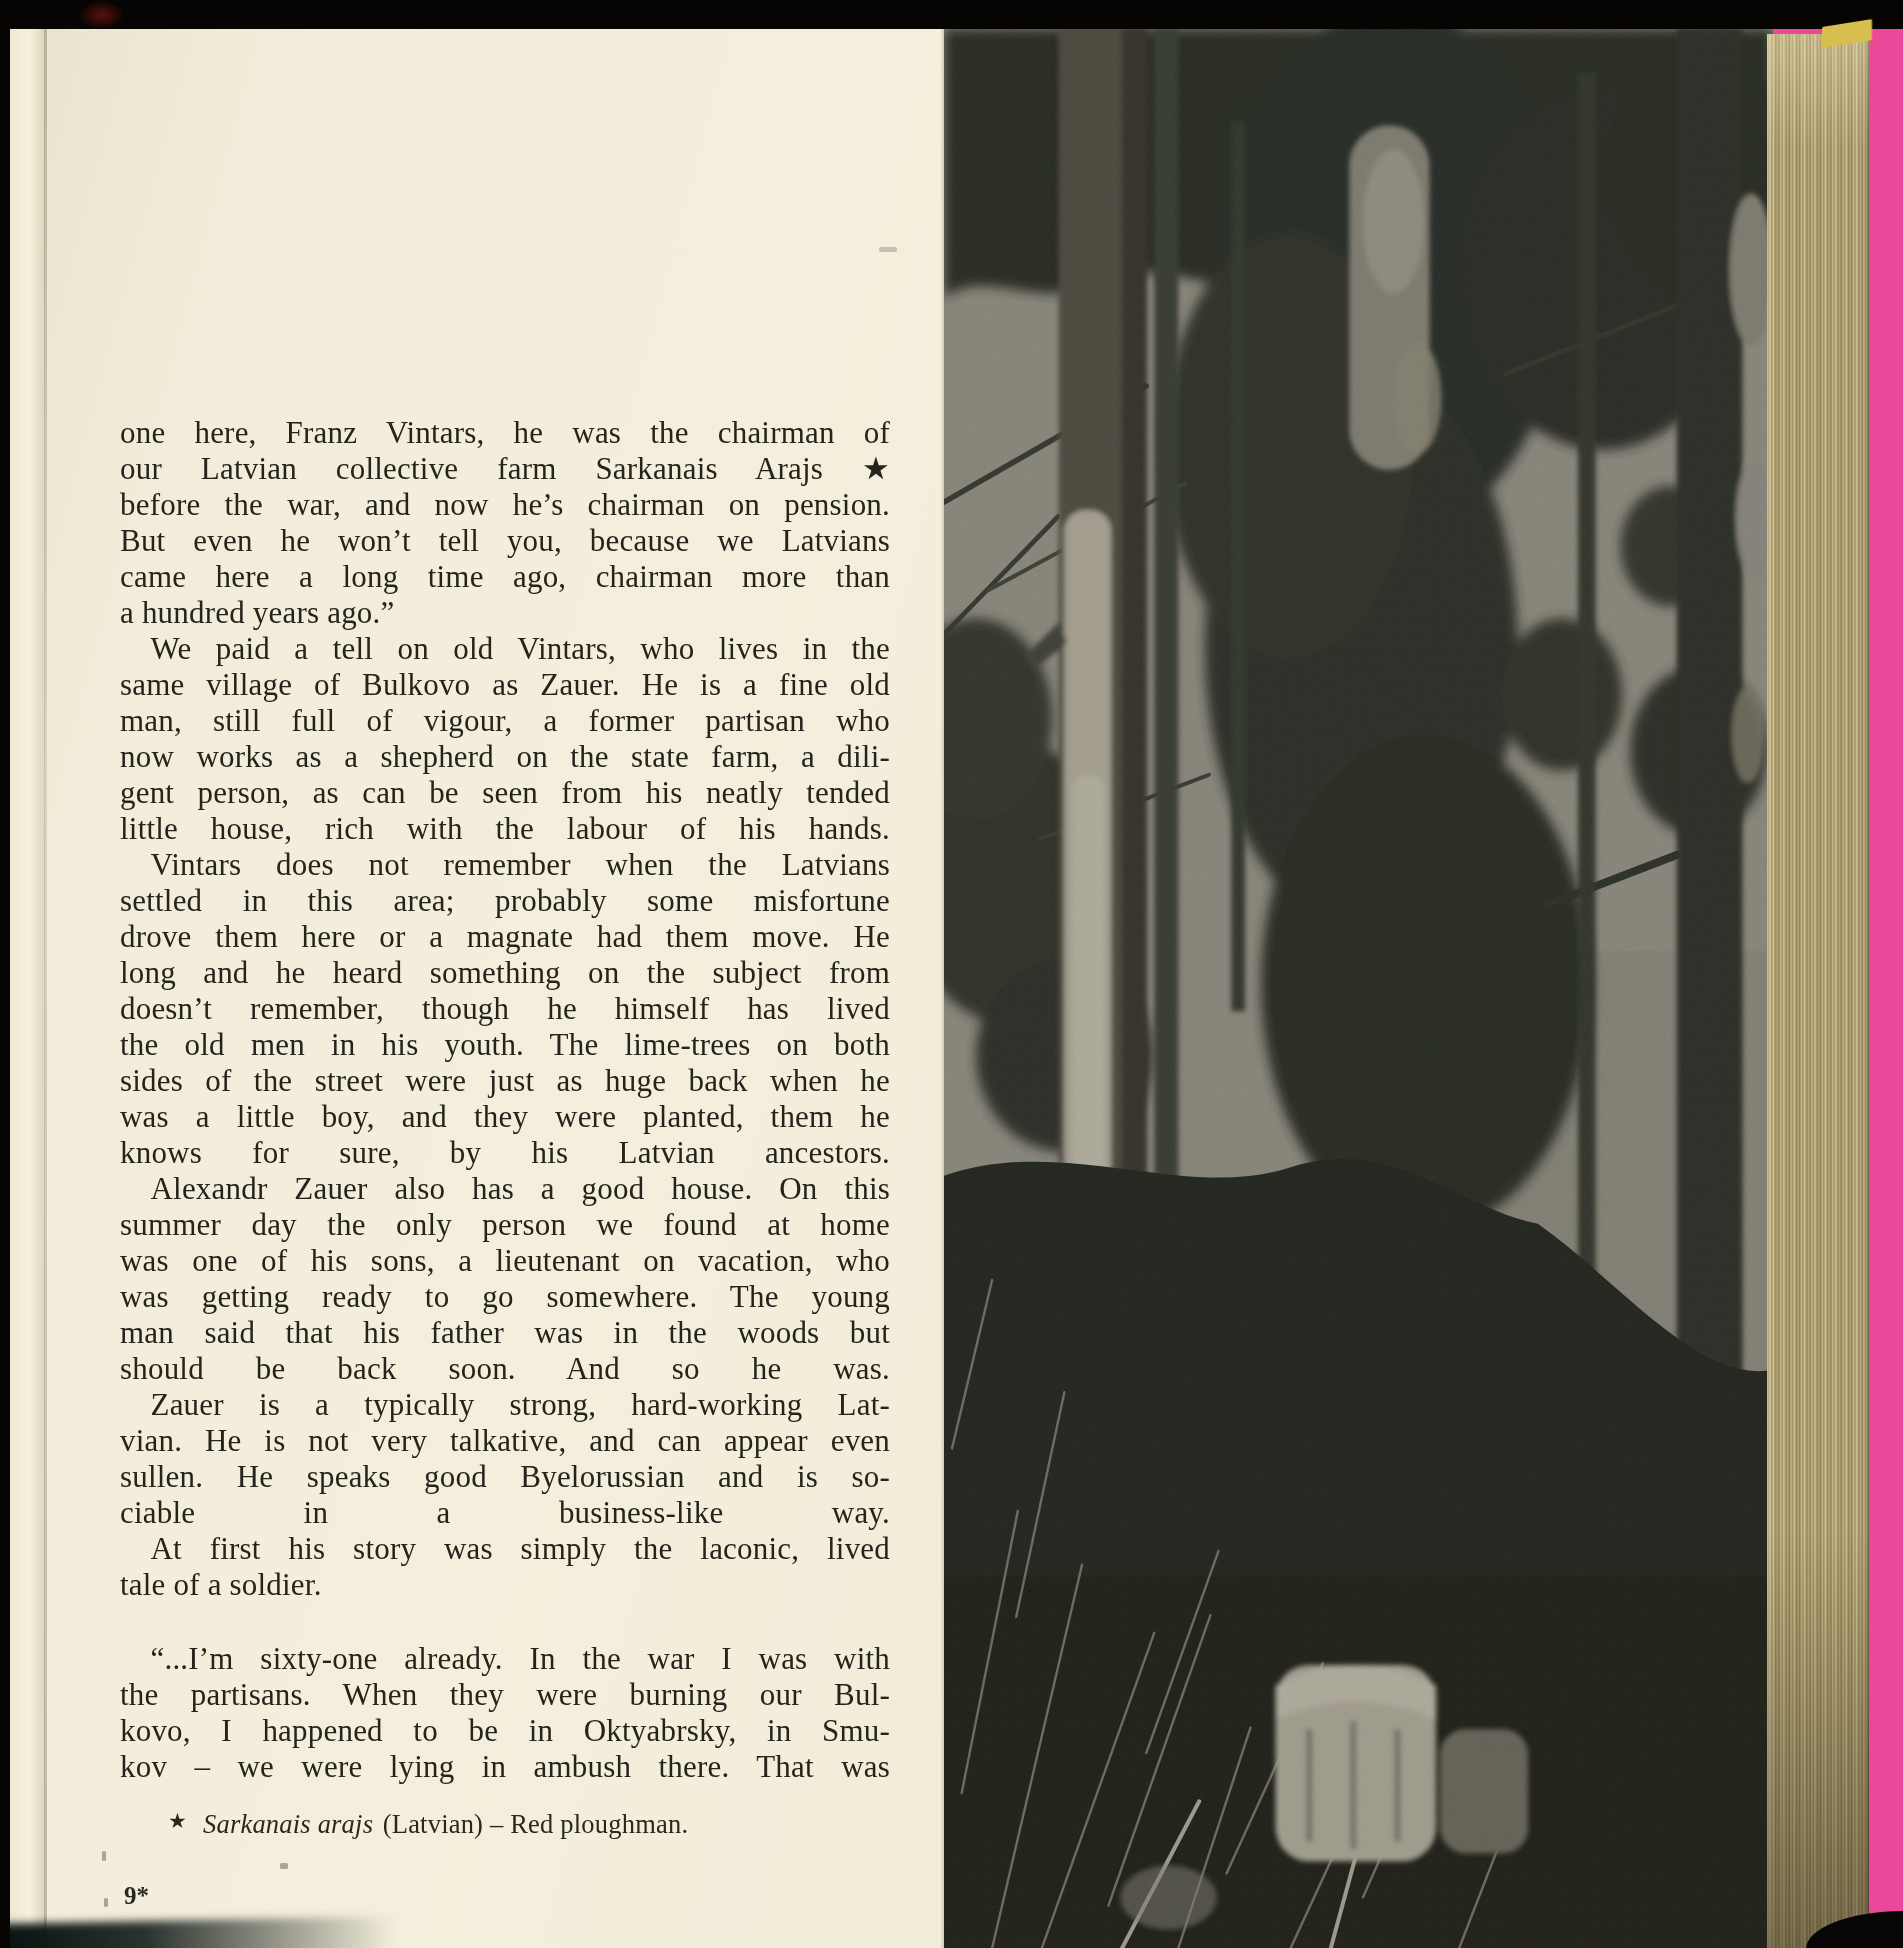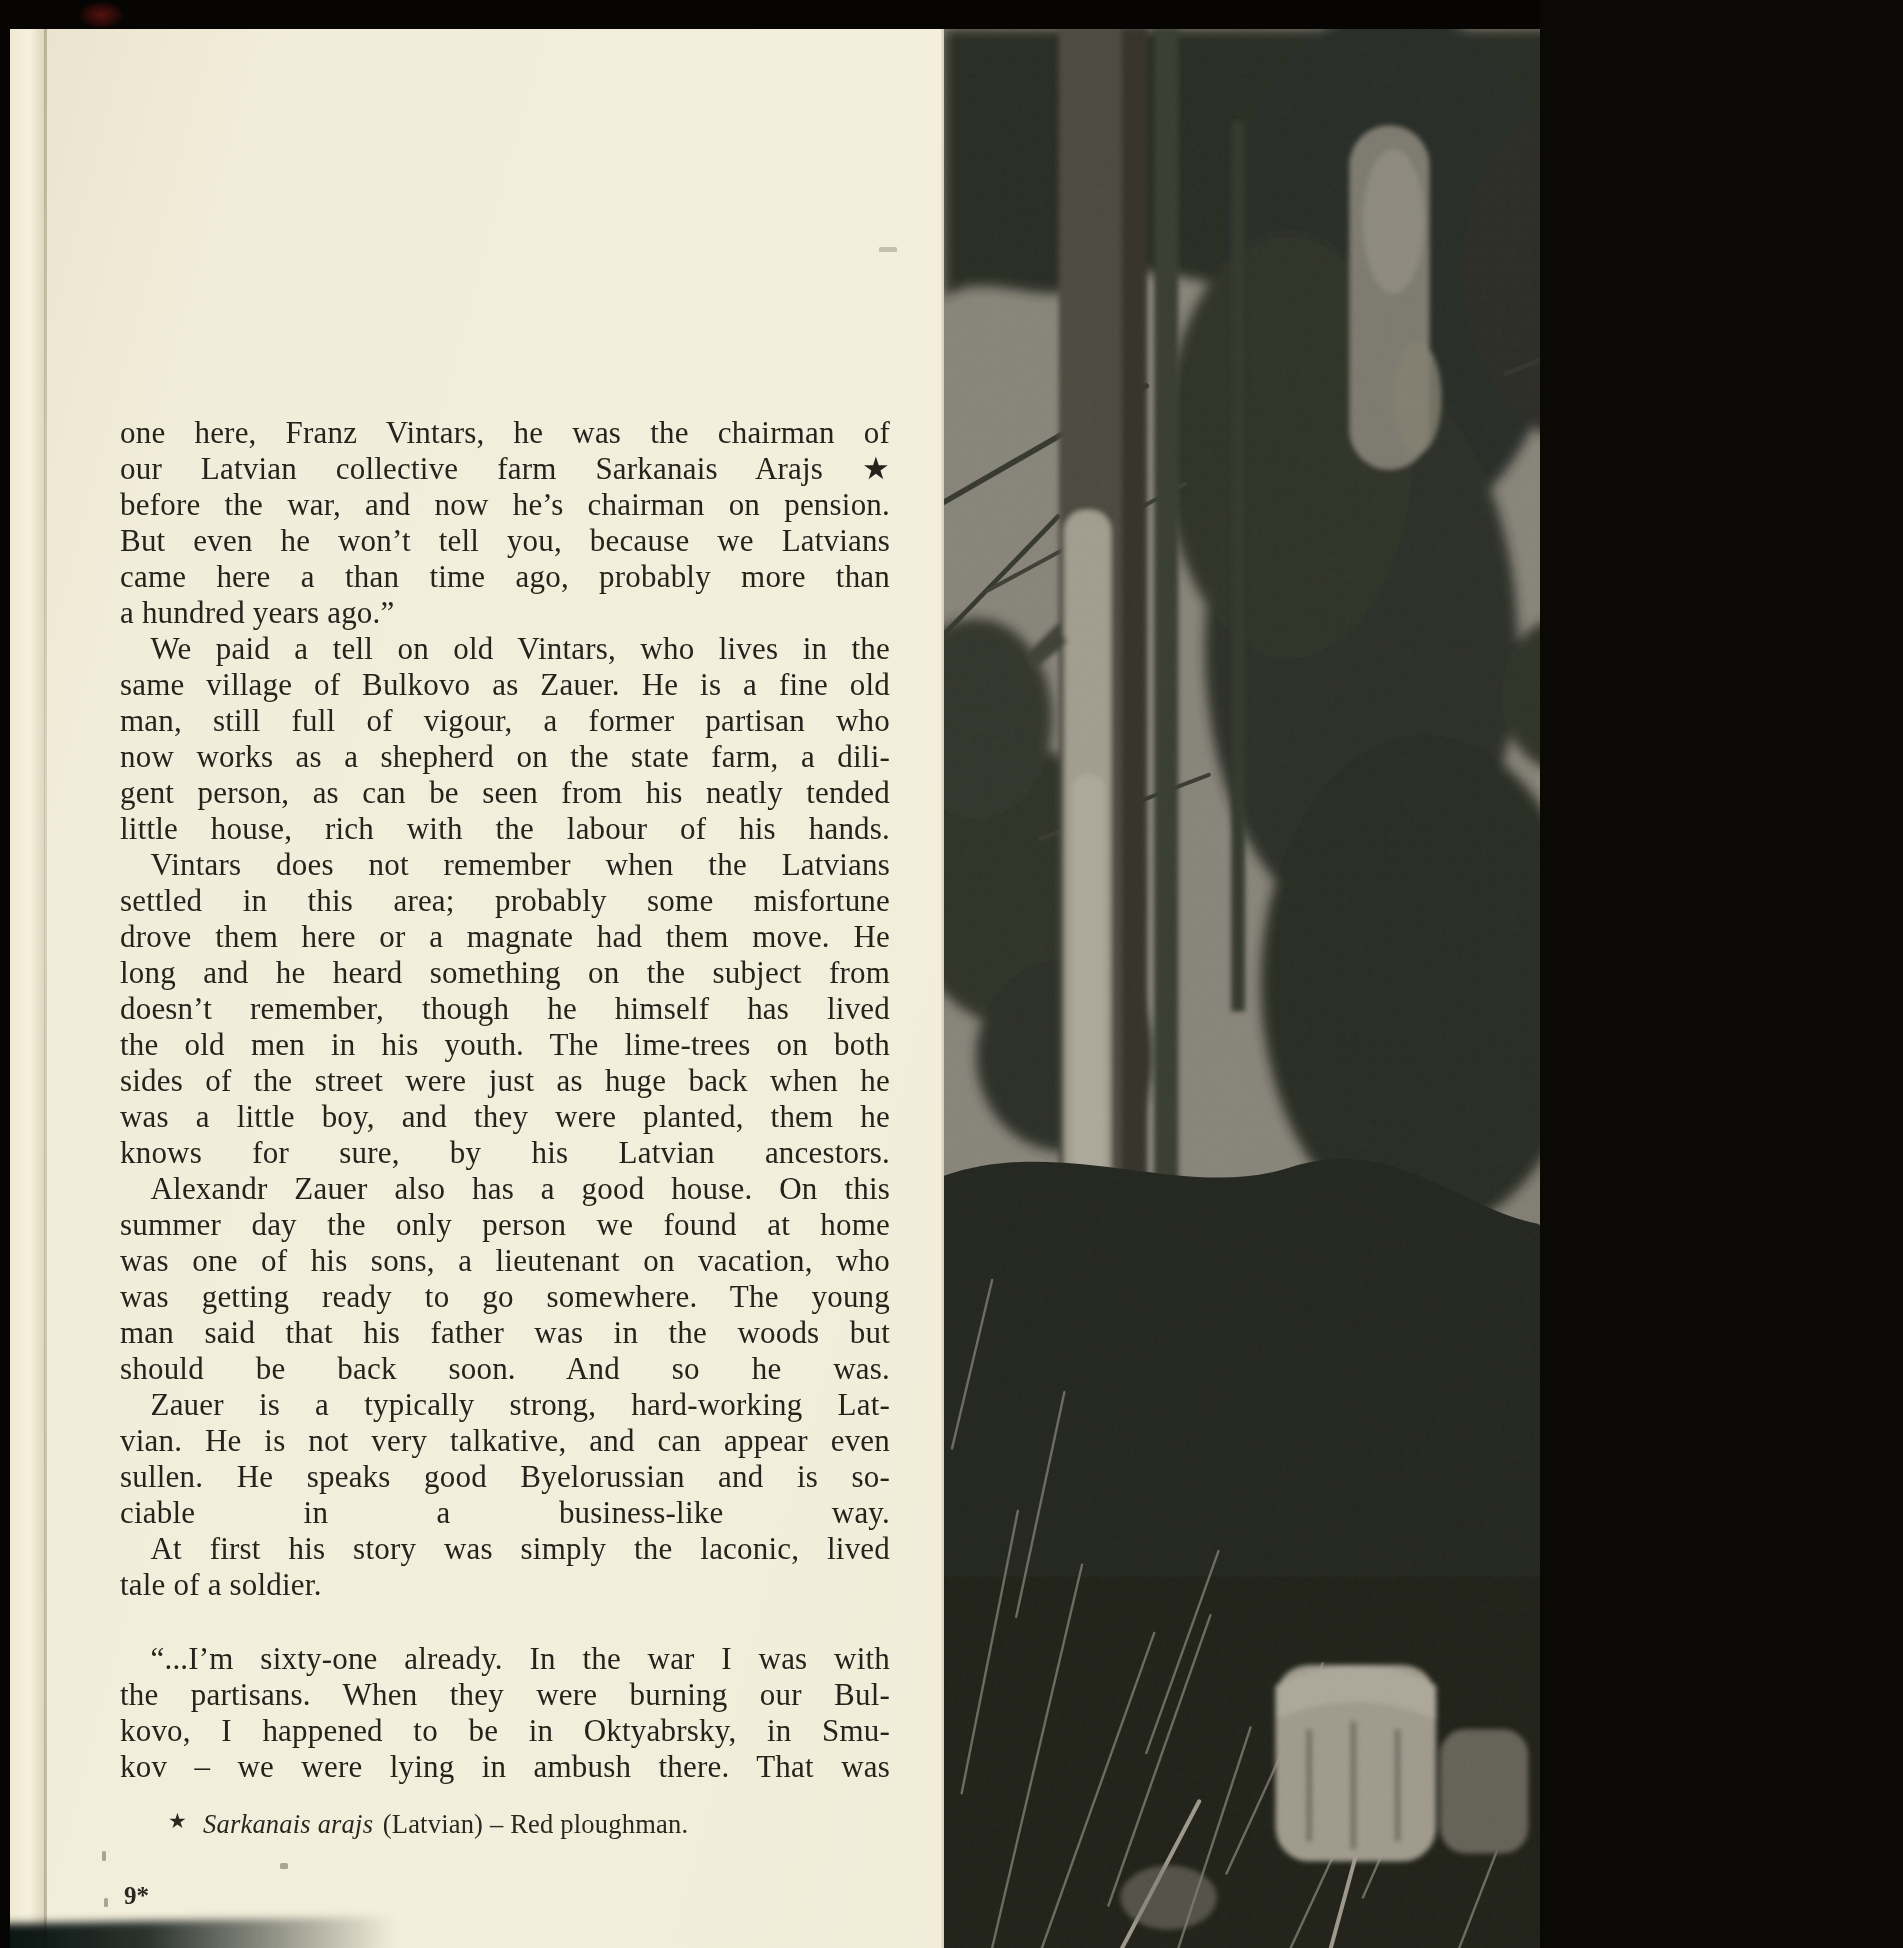--- a/index.html
+++ b/index.html
@@ -1,16 +1,16 @@
 <!DOCTYPE html>
 <html style="font-size:13px"><head>
 <meta charset="utf-8">
 <style>
   html,body{margin:0;padding:0;background:#0b0906;}
-  .scene{position:relative;width:1540px;height:1948px;background:#ec4899;overflow:hidden;
+  .scene{position:relative;width:1903px;height:1948px;background:#ec4899;overflow:hidden;
          font-family:"Liberation Serif", serif;}
   
   .page{position:absolute;left:10.4px;top:21px;width:1762px;height:1927px;
         background:linear-gradient(105deg,#e9e3cd 0%,#f2edda 12%,#f4efdc 40%,#f1ecd8 70%,#ebe5d0 100%);}
   .spine-strip{position:absolute;left:0;top:0;width:35px;height:100%;
         background:linear-gradient(90deg,#efe9d4 0%,#f6f1de 55%,#ddd5bd 100%);}
   .crease{position:absolute;left:34px;top:0;width:2.4px;height:100%;
         background:linear-gradient(180deg,rgba(150,140,115,.55),rgba(150,140,115,.25) 40%,rgba(150,140,115,.55));}
   .speck{position:absolute;background:#6b675c;opacity:.55;border-radius:1.6px;}
   
@@ -61,21 +61,21 @@
     <div class="speck" style="left:270px;top:1842px;width:7.2px;height:5.6px;"></div>
     <div class="speck" style="left:869px;top:226px;width:17.6px;height:4.8px;opacity:.35;"></div>
   </div>
 
   <div class="text-column">
       <div class="para">
         <div class="line">one here, Franz Vintars, he was the chairman of</div>
         <div class="line">our Latvian collective farm Sarkanais Arajs ★</div>
         <div class="line">before the war, and now he’s chairman on pension.</div>
         <div class="line">But even he won’t tell you, because we Latvians</div>
-        <div class="line">came here a than time ago, probably more than</div>
+        <div class="line">came here a long time ago, chairman more than</div>
         <div class="line last-left">a hundred years ago.”</div>
       </div>
       <div class="para indent">
         <div class="line">We paid a tell on old Vintars, who lives in the</div>
         <div class="line">same village of Bulkovo as Zauer. He is a fine old</div>
         <div class="line">man, still full of vigour, a former partisan who</div>
         <div class="line">now works as a shepherd on the state farm, a dili-</div>
         <div class="line">gent person, as can be seen from his neatly tended</div>
         <div class="line">little house, rich with the labour of his hands.</div>
       </div>

